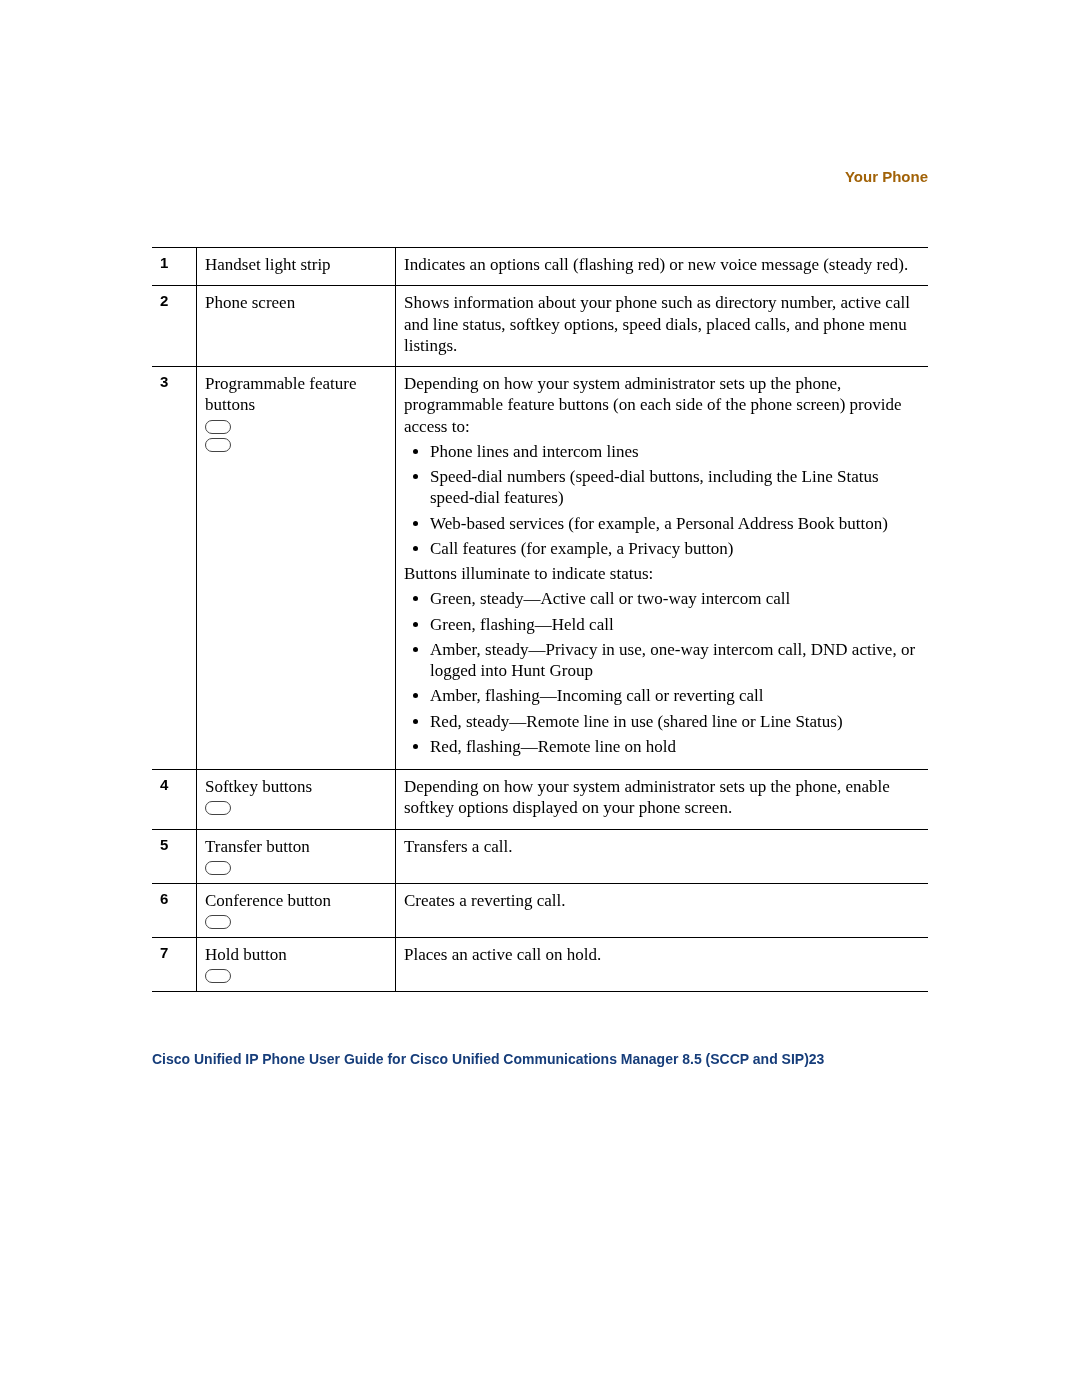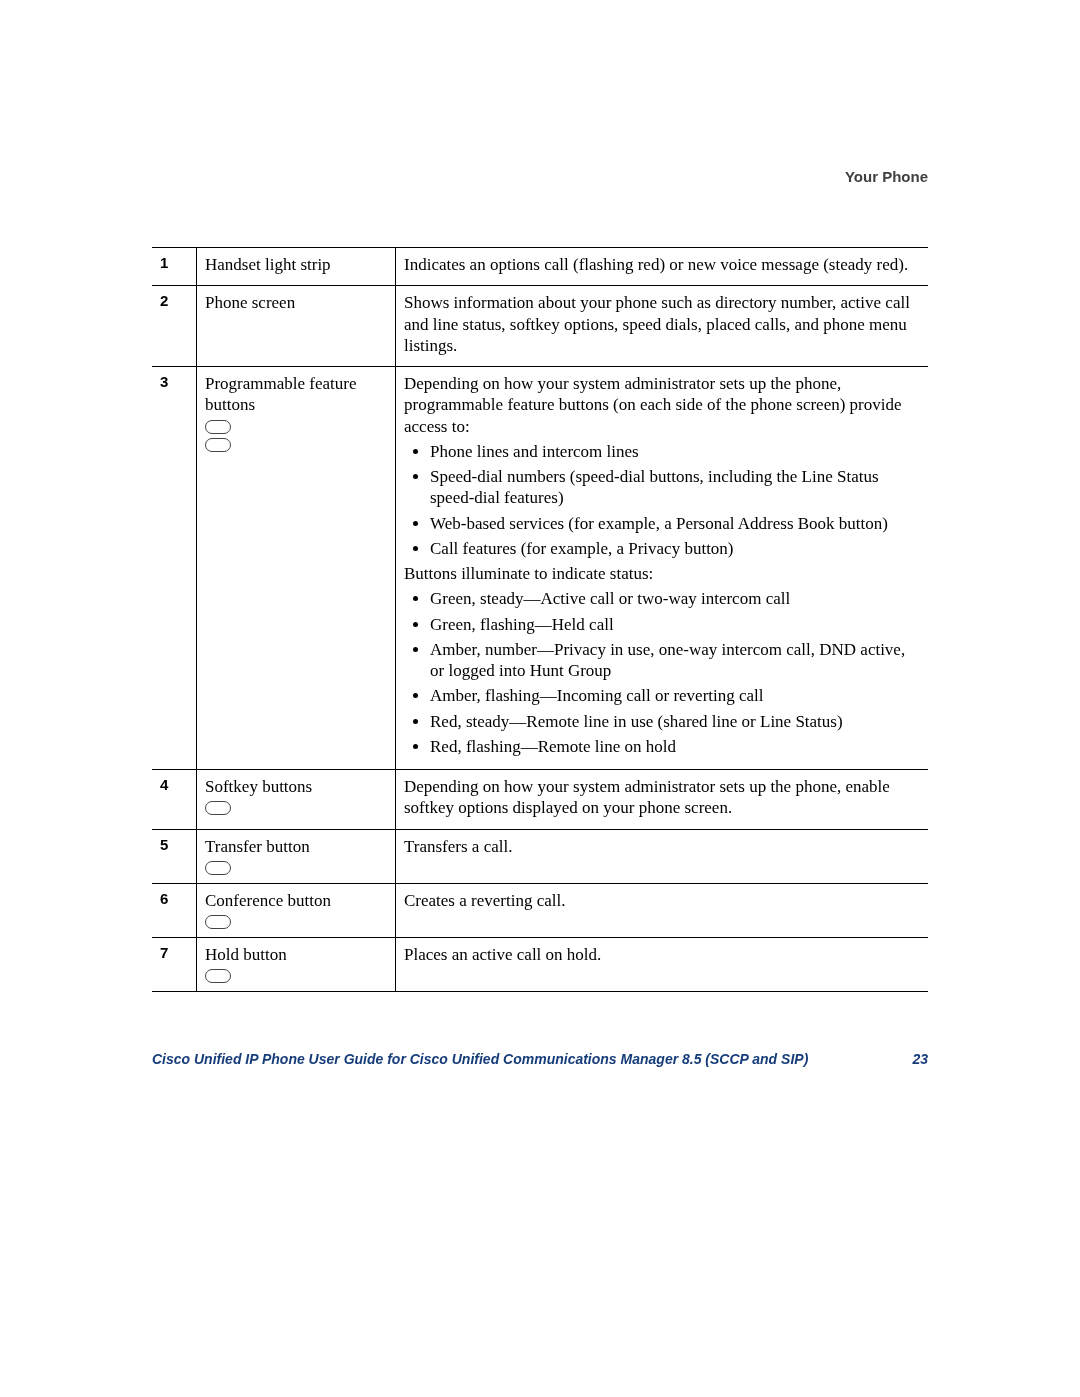--- a/index.html
+++ b/index.html
@@ -11,21 +11,21 @@
     height: 1397px;
     position: relative;
   }
   .header {
     position: absolute;
     top: 168px;
     right: 152px;
     font-family: Arial, Helvetica, sans-serif;
     font-weight: bold;
     font-size: 15px;
-    color: #404040;
+    color: #a16207;
   }
   .table-wrap {
     position: absolute;
     top: 247px;
     left: 152px;
     width: 776px;
   }
   table {
     border-collapse: collapse;
     width: 100%;
@@ -60,22 +60,20 @@
   .footer {
     position: absolute;
     bottom: 330px;
     left: 152px;
     right: 152px;
     font-family: Arial, Helvetica, sans-serif;
     font-weight: bold;
     font-size: 14px;
     color: #163d7a;
     display: flex;
-    justify-content: space-between;
-    font-style: italic;
   }
 </style>
 </head>
 <body>
 
 <div class="header">Your Phone</div>
 
 <div class="table-wrap">
   <table>
     <tbody id="tbody">
@@ -111,21 +109,21 @@
             <ul class="b">
               <li>Phone lines and intercom lines</li>
               <li>Speed-dial numbers (speed-dial buttons, including the Line Status speed-dial features)</li>
               <li>Web-based services (for example, a Personal Address Book button)</li>
               <li>Call features (for example, a Privacy button)</li>
             </ul>
             <p class="mid">Buttons illuminate to indicate status:</p>
             <ul class="b">
               <li>Green, steady—Active call or two-way intercom call</li>
               <li>Green, flashing—Held call</li>
-              <li>Amber, number—Privacy in use, one-way intercom call, DND active, or logged into Hunt Group</li>
+              <li>Amber, steady—Privacy in use, one-way intercom call, DND active, or logged into Hunt Group</li>
               <li>Amber, flashing—Incoming call or reverting call</li>
               <li>Red, steady—Remote line in use (shared line or Line Status)</li>
               <li>Red, flashing—Remote line on hold</li>
             </ul>
           </td>
         </tr>
         <tr>
           <td class="col-num">4</td>
           <td class="col-name">
             <div>Softkey buttons</div>

